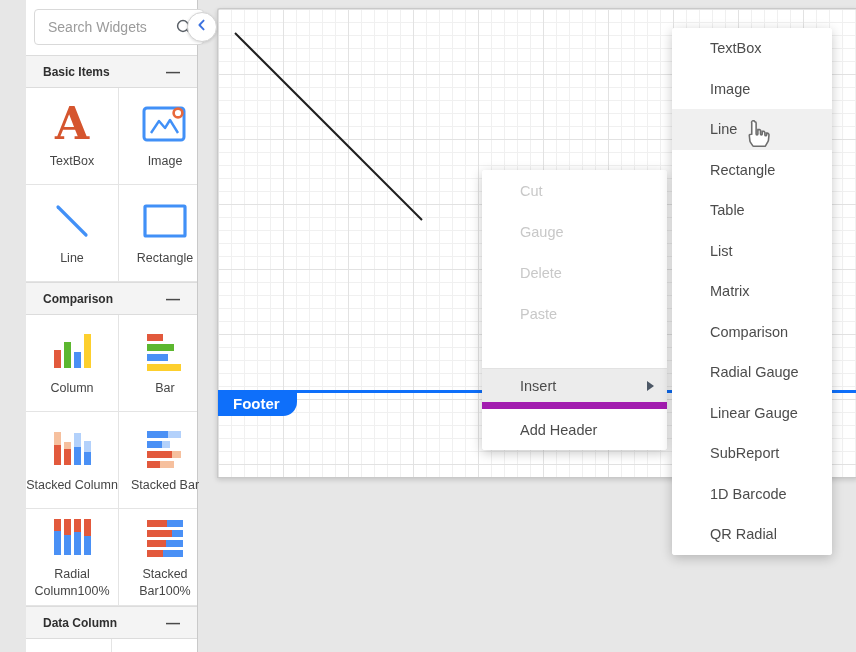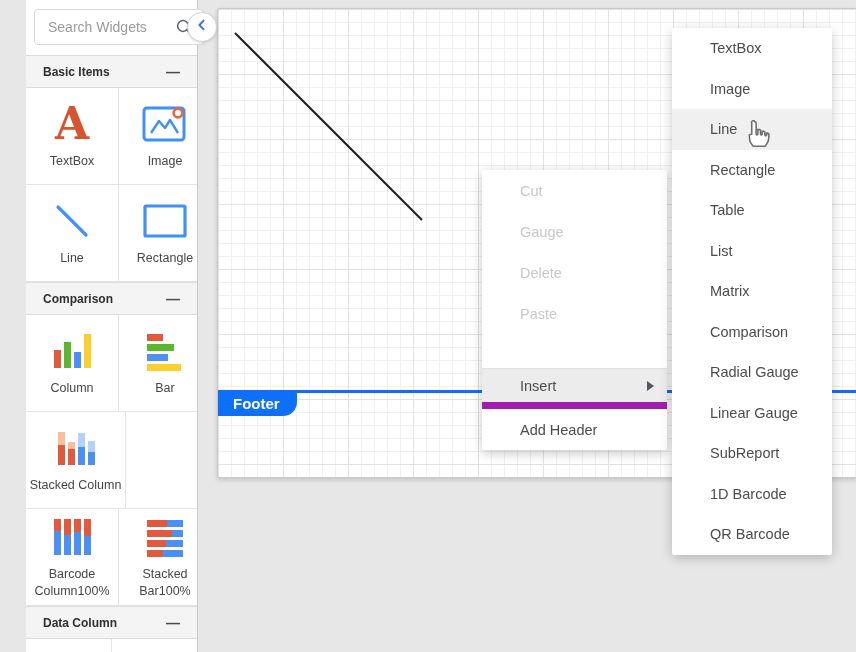--- a/index.html
+++ b/index.html
@@ -170,36 +170,51 @@
             <rect x="13" y="15" width="7" height="7" fill="#f6c09e"></rect>
               <rect x="13" y="22" width="7" height="16" fill="#e2593c"></rect>
             <rect x="23" y="6" width="7" height="14" fill="#b3d1fb"></rect>
               <rect x="23" y="20" width="7" height="18" fill="#4a90f5"></rect>
             <rect x="33" y="14" width="7" height="11" fill="#b3d1fb"></rect>
               <rect x="33" y="25" width="7" height="13" fill="#4a90f5"></rect>
           </svg>
         </div>
         <div class="wlabel">Stacked Column</div>
       </div>
+      <div class="wcell">
+        <div class="wicon">
+          <svg width="42" height="42" viewBox="0 0 42 42">
+            <rect x="3" y="4" width="21" height="7" fill="#4a90f5"></rect>
+              <rect x="24" y="4" width="13" height="7" fill="#b3d1fb"></rect>
+            <rect x="3" y="14" width="15" height="7" fill="#4a90f5"></rect>
+              <rect x="18" y="14" width="8" height="7" fill="#b3d1fb"></rect>
+            <rect x="3" y="24" width="25" height="7" fill="#e2593c"></rect>
+              <rect x="28" y="24" width="9" height="7" fill="#f6c09e"></rect>
+            <rect x="3" y="34" width="13" height="7" fill="#e2593c"></rect>
+              <rect x="16" y="34" width="14" height="7" fill="#f6c09e"></rect>
+          </svg>
+        </div>
+        <div class="wlabel">Stacked Bar</div>
+      </div>
     </div>
     <div class="wrow">
       <div class="wcell first">
         <div class="wicon">
           <svg width="42" height="42" viewBox="0 0 42 42">
             <rect x="3" y="3" width="7" height="12" fill="#e2593c"></rect>
               <rect x="3" y="15" width="7" height="24" fill="#4a90f5"></rect>
             <rect x="13" y="3" width="7" height="16" fill="#e2593c"></rect>
               <rect x="13" y="19" width="7" height="20" fill="#4a90f5"></rect>
             <rect x="23" y="3" width="7" height="13" fill="#e2593c"></rect>
               <rect x="23" y="16" width="7" height="23" fill="#4a90f5"></rect>
             <rect x="33" y="3" width="7" height="17" fill="#e2593c"></rect>
               <rect x="33" y="20" width="7" height="19" fill="#4a90f5"></rect>
           </svg>
         </div>
-        <div class="wlabel">Barcode Column100%</div>
+        <div class="wlabel">Radial Column100%</div>
       </div>
       <div class="wcell">
         <div class="wicon">
           <svg width="42" height="42" viewBox="0 0 42 42">
             <rect x="3" y="4" width="20" height="7" fill="#e2593c"></rect>
               <rect x="23" y="4" width="16" height="7" fill="#4a90f5"></rect>
             <rect x="3" y="14" width="25" height="7" fill="#e2593c"></rect>
               <rect x="28" y="14" width="11" height="7" fill="#4a90f5"></rect>
             <rect x="3" y="24" width="19" height="7" fill="#e2593c"></rect>
               <rect x="22" y="24" width="17" height="7" fill="#4a90f5"></rect>
@@ -294,21 +309,21 @@
     <div class="mi">
         <span>Linear Gauge</span>
       </div>
     <div class="mi">
         <span>SubReport</span>
       </div>
     <div class="mi">
         <span>1D Barcode</span>
       </div>
     <div class="mi">
-        <span>QR Barcode</span>
+        <span>QR Radial</span>
       </div>
   </div>
 
   <div class="hand-cursor">
     <svg width="28" height="28" viewBox="0 0 16 16">
       <path d="M6.75 1a.75.75 0 0 1 .75.75V8a.5.5 0 0 0 1 0V5.467l.086-.004c.317-.012.637-.008.816.027.134.027.294.096.448.182.077.042.15.147.15.314V8a.5.5 0 0 0 1 0V6.435l.106-.01c.316-.024.584-.01.708.04.118.046.3.207.486.43.081.096.15.19.2.259V8.5a.5.5 0 1 0 1 0v-1h.342a1 1 0 0 1 .995 1.1l-.271 2.715a2.5 2.5 0 0 1-.317.991l-1.395 2.442a.5.5 0 0 1-.434.252H6.035a.5.5 0 0 1-.416-.223l-1.433-2.15a1.5 1.5 0 0 1-.243-.666l-.345-3.105a.5.5 0 0 1 .399-.546L5 8.11V1.75A.75.75 0 0 1 6.75 1z" fill="#ffffff" stroke="#6e6e6e" stroke-width="0.9"></path>
     </svg>
   </div>
 
 </div>

